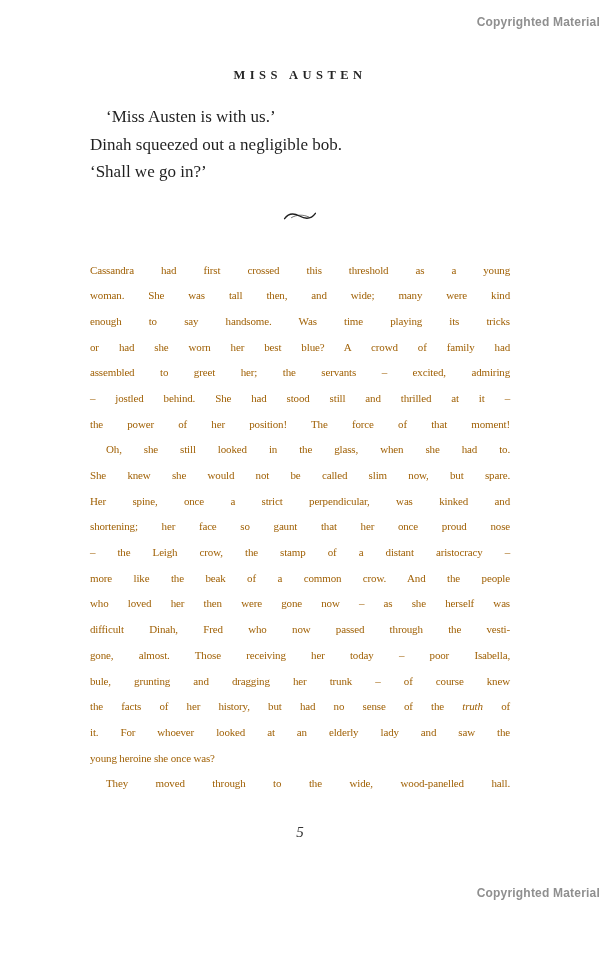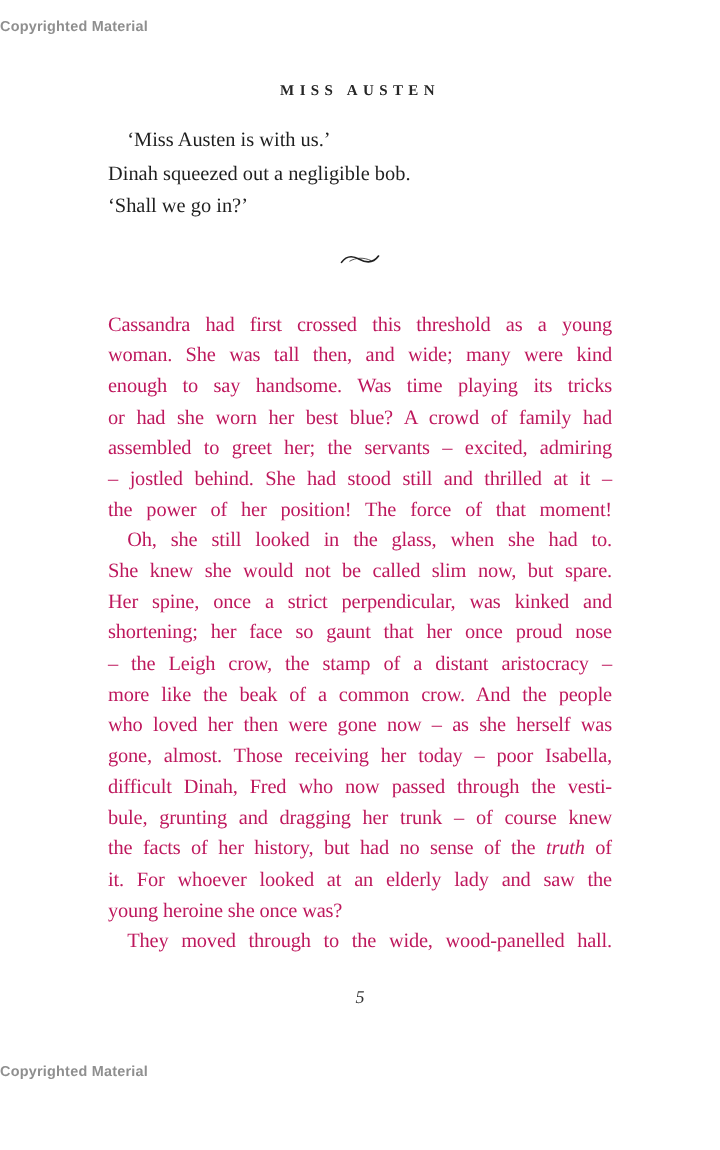--- a/index.html
+++ b/index.html
@@ -7,21 +7,21 @@
   .page {
     position: relative;
     width: 600px;
     height: 958px;
     background: #ffffff;
     overflow: hidden;
     font-family: "Liberation Serif", "DejaVu Serif", serif;
     color: #1f1f1f;
   }
   .notice {
-    text-align: left;
+    text-align: right;
     font-family: "Liberation Sans", "DejaVu Sans", sans-serif;
     font-size: 12px;
     font-weight: bold;
     color: #8f8f8f;
     letter-spacing: 0.2px;
   }
   .notice-top { padding-top: 15px; }
   .notice-bottom { margin-top: 45px; }
   .running-header {
     margin-top: 39px;
@@ -45,26 +45,26 @@
   .ornament-row {
     margin-top: 22px;
     height: 16px;
     display: flex;
     justify-content: center;
     align-items: center;
   }
   .ornament-row svg { display: block; }
   .body-block { margin-top: 34px; }
   .body-line {
-    font-size: 17px;
+    font-size: 11px;
     line-height: 25.7px;
     height: 25.7px;
     letter-spacing: -0.15px;
     white-space: normal;
-    color: #be185d;
+    color: #a16207;
   }
   .body-line.just {
     text-align: justify;
     text-align-last: justify;
   }
   .indent { padding-left: 16px; }
   .it { font-style: italic; }
   .page-number {
     margin-top: 27px;
     text-align: center;
@@ -107,22 +107,22 @@
         <div class="body-line just"><span>assembled to greet her; the servants – excited, admiring</span></div>
         <div class="body-line just"><span>– jostled behind. She had stood still and thrilled at it –</span></div>
         <div class="body-line just"><span>the power of her position! The force of that moment!</span></div>
         <div class="body-line just indent"><span>Oh, she still looked in the glass, when she had to.</span></div>
         <div class="body-line just"><span>She knew she would not be called slim now, but spare.</span></div>
         <div class="body-line just"><span>Her spine, once a strict perpendicular, was kinked and</span></div>
         <div class="body-line just"><span>shortening; her face so gaunt that her once proud nose</span></div>
         <div class="body-line just"><span>– the Leigh crow, the stamp of a distant aristocracy –</span></div>
         <div class="body-line just"><span>more like the beak of a common crow. And the people</span></div>
         <div class="body-line just"><span>who loved her then were gone now – as she herself was</span></div>
+        <div class="body-line just"><span>difficult Dinah, Fred who now passed through the vesti-</span></div>
         <div class="body-line just"><span>gone, almost. Those receiving her today – poor Isabella,</span></div>
-        <div class="body-line just"><span>difficult Dinah, Fred who now passed through the vesti-</span></div>
         <div class="body-line just"><span>bule, grunting and dragging her trunk – of course knew</span></div>
         <div class="body-line just"><span>the facts of her history, but had no sense of the </span><span class="it">truth</span><span> of</span></div>
         <div class="body-line just"><span>it. For whoever looked at an elderly lady and saw the</span></div>
         <div class="body-line"><span>young heroine she once was?</span></div>
         <div class="body-line just indent"><span>They moved through to the wide, wood-panelled hall.</span></div>
       </div>
 
   </div>
 
   <div class="page-number">5</div>

